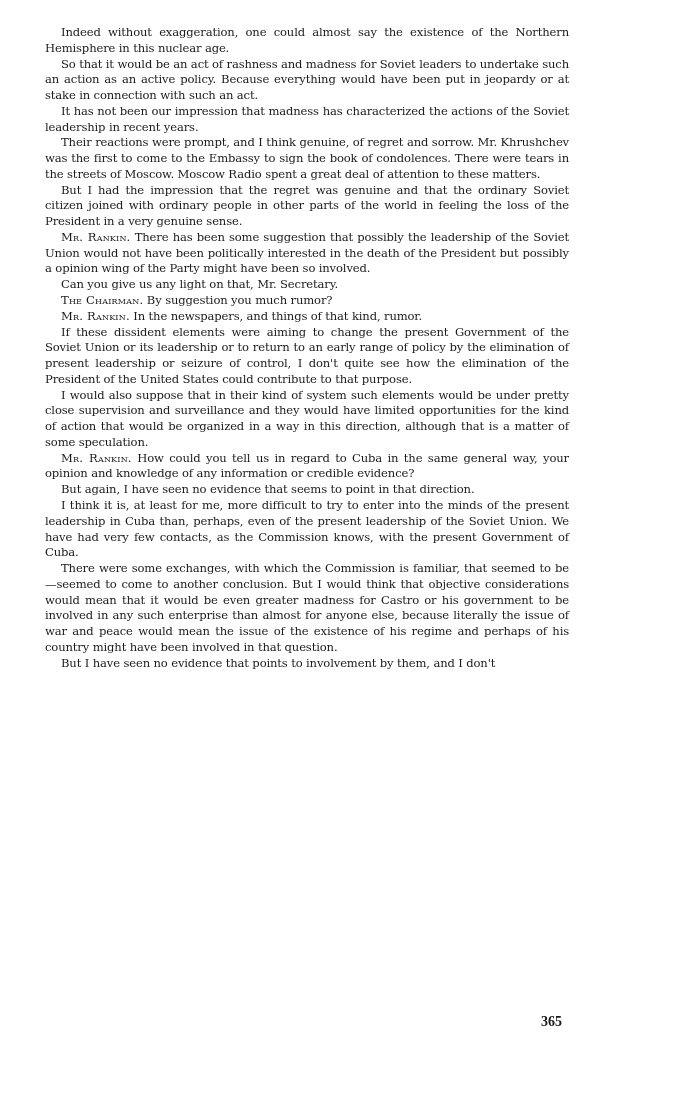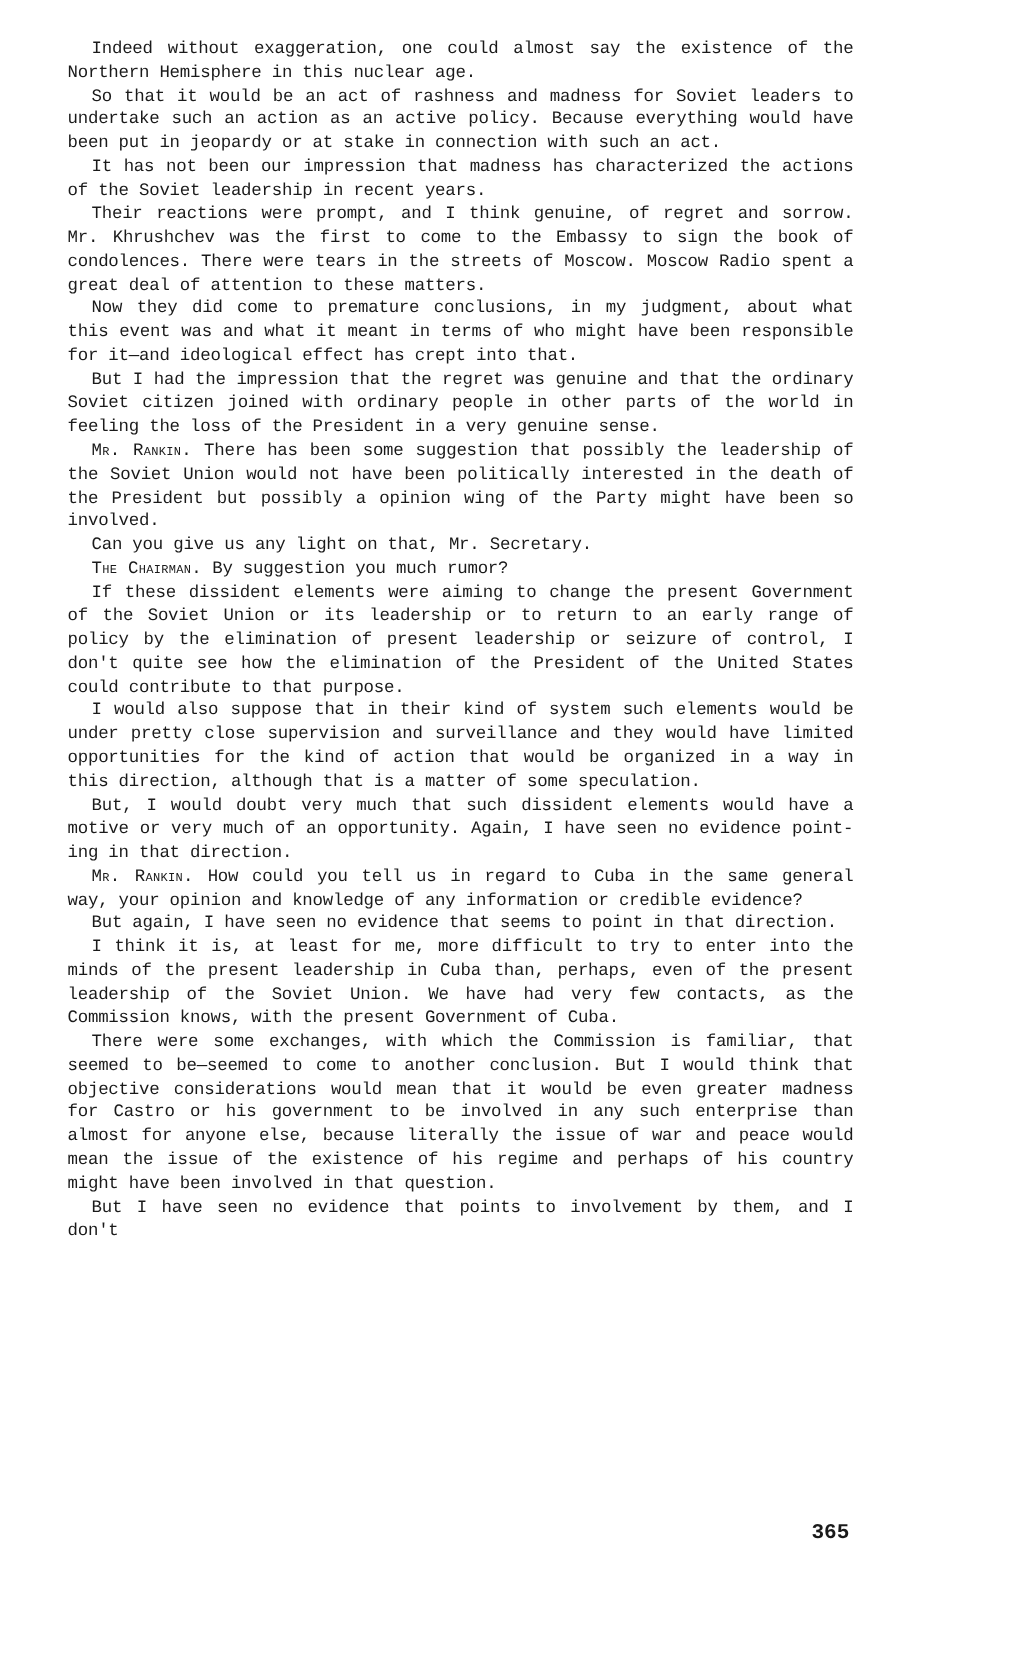--- a/index.html
+++ b/index.html
@@ -22,52 +22,50 @@
     font-family: "DejaVu Serif", "Liberation Serif", serif;
     font-size: 11.6px;
     line-height: 15.76px;
     letter-spacing: -0.15px;
     text-align: justify;
   }
   .para {
     margin: 0;
     text-indent: 16px;
     hyphens: manual;
-    font-family: Liberation Mono, monospace;
   }
   .sc {
     font-variant: small-caps;
     letter-spacing: 0.2px;
   }
   .folio {
     position: absolute;
     left: 541px;
     top: 1014px;
-    font-family: Liberation Mono, monospace;
+    font-family: Liberation Serif, serif;
     font-size: 14px;
     font-weight: bold;
     color: #1a1a1a;
   }
 </style>
 </head>
 <body>
 
 <div class="page">
   <p class="para"><span class="sc"></span><span>Indeed without exaggeration, one could almost say the existence of the Northern Hemisphere in this nuclear age.</span></p>
   <p class="para"><span class="sc"></span><span>So that it would be an act of rashness and madness for Soviet leaders to undertake such an action as an active policy.  Because everything would have been put in jeopardy or at stake in connection with such an act.</span></p>
   <p class="para"><span class="sc"></span><span>It has not been our impression that madness has characterized the actions of the Soviet leadership in recent years.</span></p>
   <p class="para"><span class="sc"></span><span>Their reactions were prompt, and I think genuine, of regret and sorrow.  Mr. Khrushchev was the first to come to the Embassy to sign the book of condolences. There were tears in the streets of Moscow.  Moscow Radio spent a great deal of attention to these matters.</span></p>
-  <p class="para"><span class="sc"></span><span>Now they did come to premature conclusions, in my judgment, about what this event was and what it meant in terms of who might have been responsible for it—and ideological effect has crept into that.</span></p>
   <p class="para"><span class="sc"></span><span>But I had the impression that the regret was genuine and that the ordinary Soviet citizen joined with ordinary people in other parts of the world in feeling the loss of the President in a very genuine sense.</span></p>
   <p class="para"><span class="sc">Mr. Rankin.</span><span> There has been some suggestion that possibly the leadership of the Soviet Union would not have been politically interested in the death of the President but possibly a opinion wing of the Party might have been so involved.</span></p>
   <p class="para"><span class="sc"></span><span>Can you give us any light on that, Mr. Secretary.</span></p>
   <p class="para"><span class="sc">The Chairman.</span><span> By suggestion you much rumor?</span></p>
+  <p class="para"><span class="sc">Mr. Rankin.</span><span> In the newspapers, and things of that kind, rumor.</span></p>
   <p class="para"><span class="sc"></span><span>If these dissident elements were aiming to change the present Government of the Soviet Union or its leadership or to return to an early range of policy by the elimination of present leadership or seizure of control, I don't quite see how the elimination of the President of the United States could contribute to that purpose.</span></p>
   <p class="para"><span class="sc"></span><span>I would also suppose that in their kind of system such elements would be under pretty close supervision and surveillance and they would have limited oppor­tunities for the kind of action that would be organized in a way in this direction, although that is a matter of some speculation.</span></p>
-  <p class="para"><span class="sc"></span><span>But, I would doubt very much that such dissident elements would have a motive or very much of an opportunity.  Again, I have seen no evidence point­ing in that direction.</span></p>
   <p class="para"><span class="sc">Mr. Rankin.</span><span> How could you tell us in regard to Cuba in the same general way, your opinion and knowledge of any information or credible evidence?</span></p>
   <p class="para"><span class="sc"></span><span>But again, I have seen no evidence that seems to point in that direction.</span></p>
   <p class="para"><span class="sc"></span><span>I think it is, at least for me, more difficult to try to enter into the minds of the present leadership in Cuba than, perhaps, even of the present leadership of the Soviet Union.  We have had very few contacts, as the Commission knows, with the present Government of Cuba.</span></p>
   <p class="para"><span class="sc"></span><span>There were some exchanges, with which the Commission is familiar, that seemed to be—seemed to come to another conclusion.  But I would think that objective considerations would mean that it would be even greater madness for Castro or his government to be involved in any such enterprise than almost for anyone else, because literally the issue of war and peace would mean the issue of the existence of his regime and perhaps of his country might have been in­volved in that question.</span></p>
   <p class="para"><span class="sc"></span><span>But I have seen no evidence that points to involvement by them, and I don't</span></p>
 </div>
 
 <div class="folio">365</div>
 
 </body></html>

